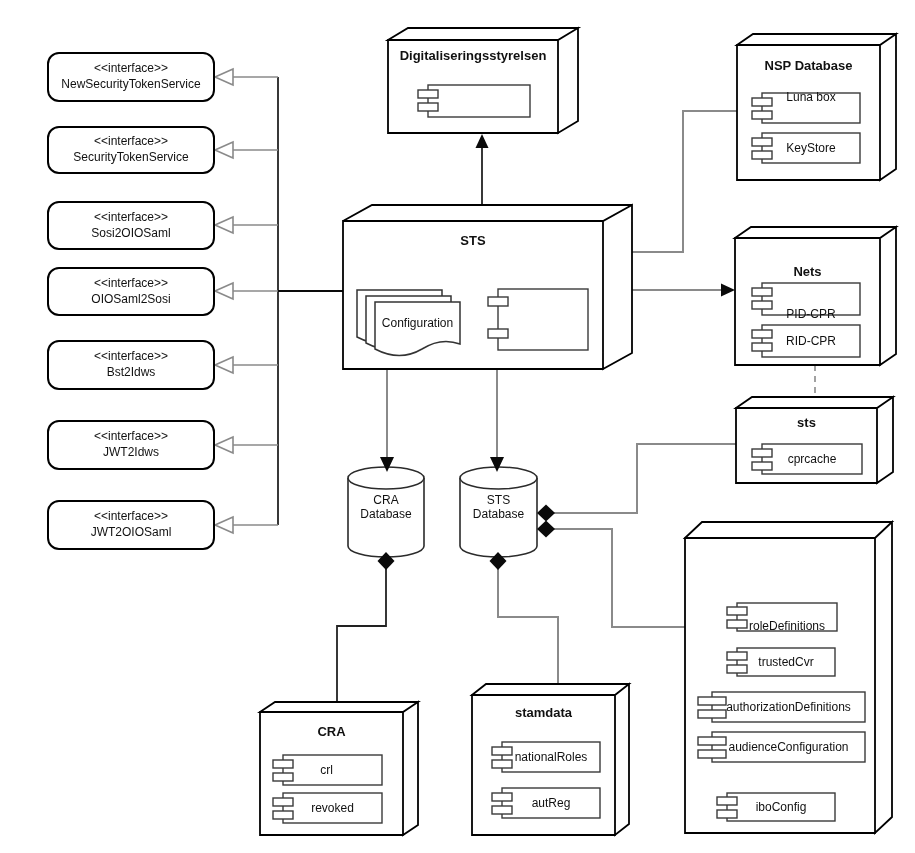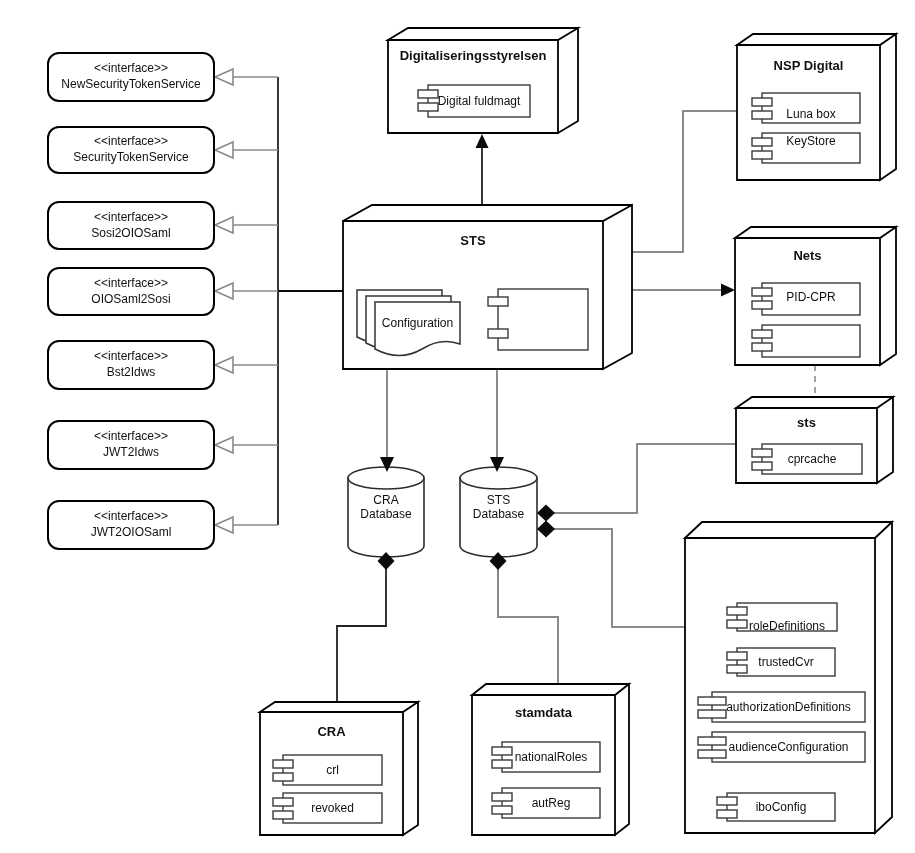--- a/index.html
+++ b/index.html
@@ -168,34 +168,34 @@
   <div class="iface" style="top:420px;height:50px">
     <span>&lt;&lt;interface&gt;&gt;</span>
     <span>JWT2Idws</span>
   </div>
   <div class="iface" style="top:500px;height:50px">
     <span>&lt;&lt;interface&gt;&gt;</span>
     <span>JWT2OIOSaml</span>
   </div>
 
   <div class="lbl ttl" style="left:388px;top:47px;width:170px;height:18px">Digitaliseringsstyrelsen</div>
-  <div class="lbl ttl" style="left:737px;top:57px;width:143px;height:18px">NSP Digital</div>
+  <div class="lbl ttl" style="left:737px;top:57px;width:143px;height:18px">NSP Database</div>
   <div class="lbl ttl" style="left:343px;top:232px;width:260px;height:18px">STS</div>
-  <div class="lbl ttl" style="left:735px;top:247px;width:145px;height:18px">Nets</div>
+  <div class="lbl ttl" style="left:735px;top:263px;width:145px;height:18px">Nets</div>
   <div class="lbl ttl" style="left:736px;top:414px;width:141px;height:18px">sts</div>
   <div class="lbl ttl" style="left:260px;top:723px;width:143px;height:18px">CRA</div>
   <div class="lbl ttl" style="left:472px;top:704px;width:143px;height:18px">stamdata</div>
 
-  <div class="lbl" style="left:428px;top:85px;width:102px;height:32px">Digital fuldmagt</div>
-  <div class="lbl" style="left:762px;top:99px;width:98px;height:30px">Luna box</div>
-  <div class="lbl" style="left:762px;top:118px;width:98px;height:46px">KeyStore</div>
+  <div class="lbl" style="left:762px;top:82px;width:98px;height:30px">Luna box</div>
+  <div class="lbl" style="left:762px;top:133px;width:98px;height:30px">KeyStore</div>
   <div class="lbl" style="left:375px;top:306px;width:85px;height:34px">Configuration</div>
-  <div class="lbl" style="left:762px;top:281px;width:98px;height:32px">PID-CPR</div>
+  <div class="lbl" style="left:762px;top:298px;width:98px;height:32px">PID-CPR</div>
+  <div class="lbl" style="left:762px;top:325px;width:98px;height:32px">RID-CPR</div>
   <div class="lbl" style="left:762px;top:444px;width:100px;height:30px">cprcache</div>
-  <div class="lbl" style="left:283px;top:755px;width:99px;height:30px">crl</div>
+  <div class="lbl" style="left:277px;top:755px;width:99px;height:30px">crl</div>
   <div class="lbl" style="left:283px;top:793px;width:99px;height:30px">revoked</div>
   <div class="lbl" style="left:502px;top:742px;width:98px;height:30px">nationalRoles</div>
   <div class="lbl" style="left:502px;top:788px;width:98px;height:30px">autReg</div>
   <div class="lbl" style="left:737px;top:603px;width:100px;height:46px">roleDefinitions</div>
   <div class="lbl" style="left:737px;top:648px;width:98px;height:28px">trustedCvr</div>
   <div class="lbl" style="left:712px;top:732px;width:153px;height:30px">audienceConfiguration</div>
   <div class="lbl" style="left:712px;top:692px;width:153px;height:30px">authorizationDefinitions</div>
   <div class="lbl" style="left:727px;top:793px;width:108px;height:28px">iboConfig</div>
 
   <div class="lbl db-lbl" style="left:348px;top:489px;width:76px;height:36px">

